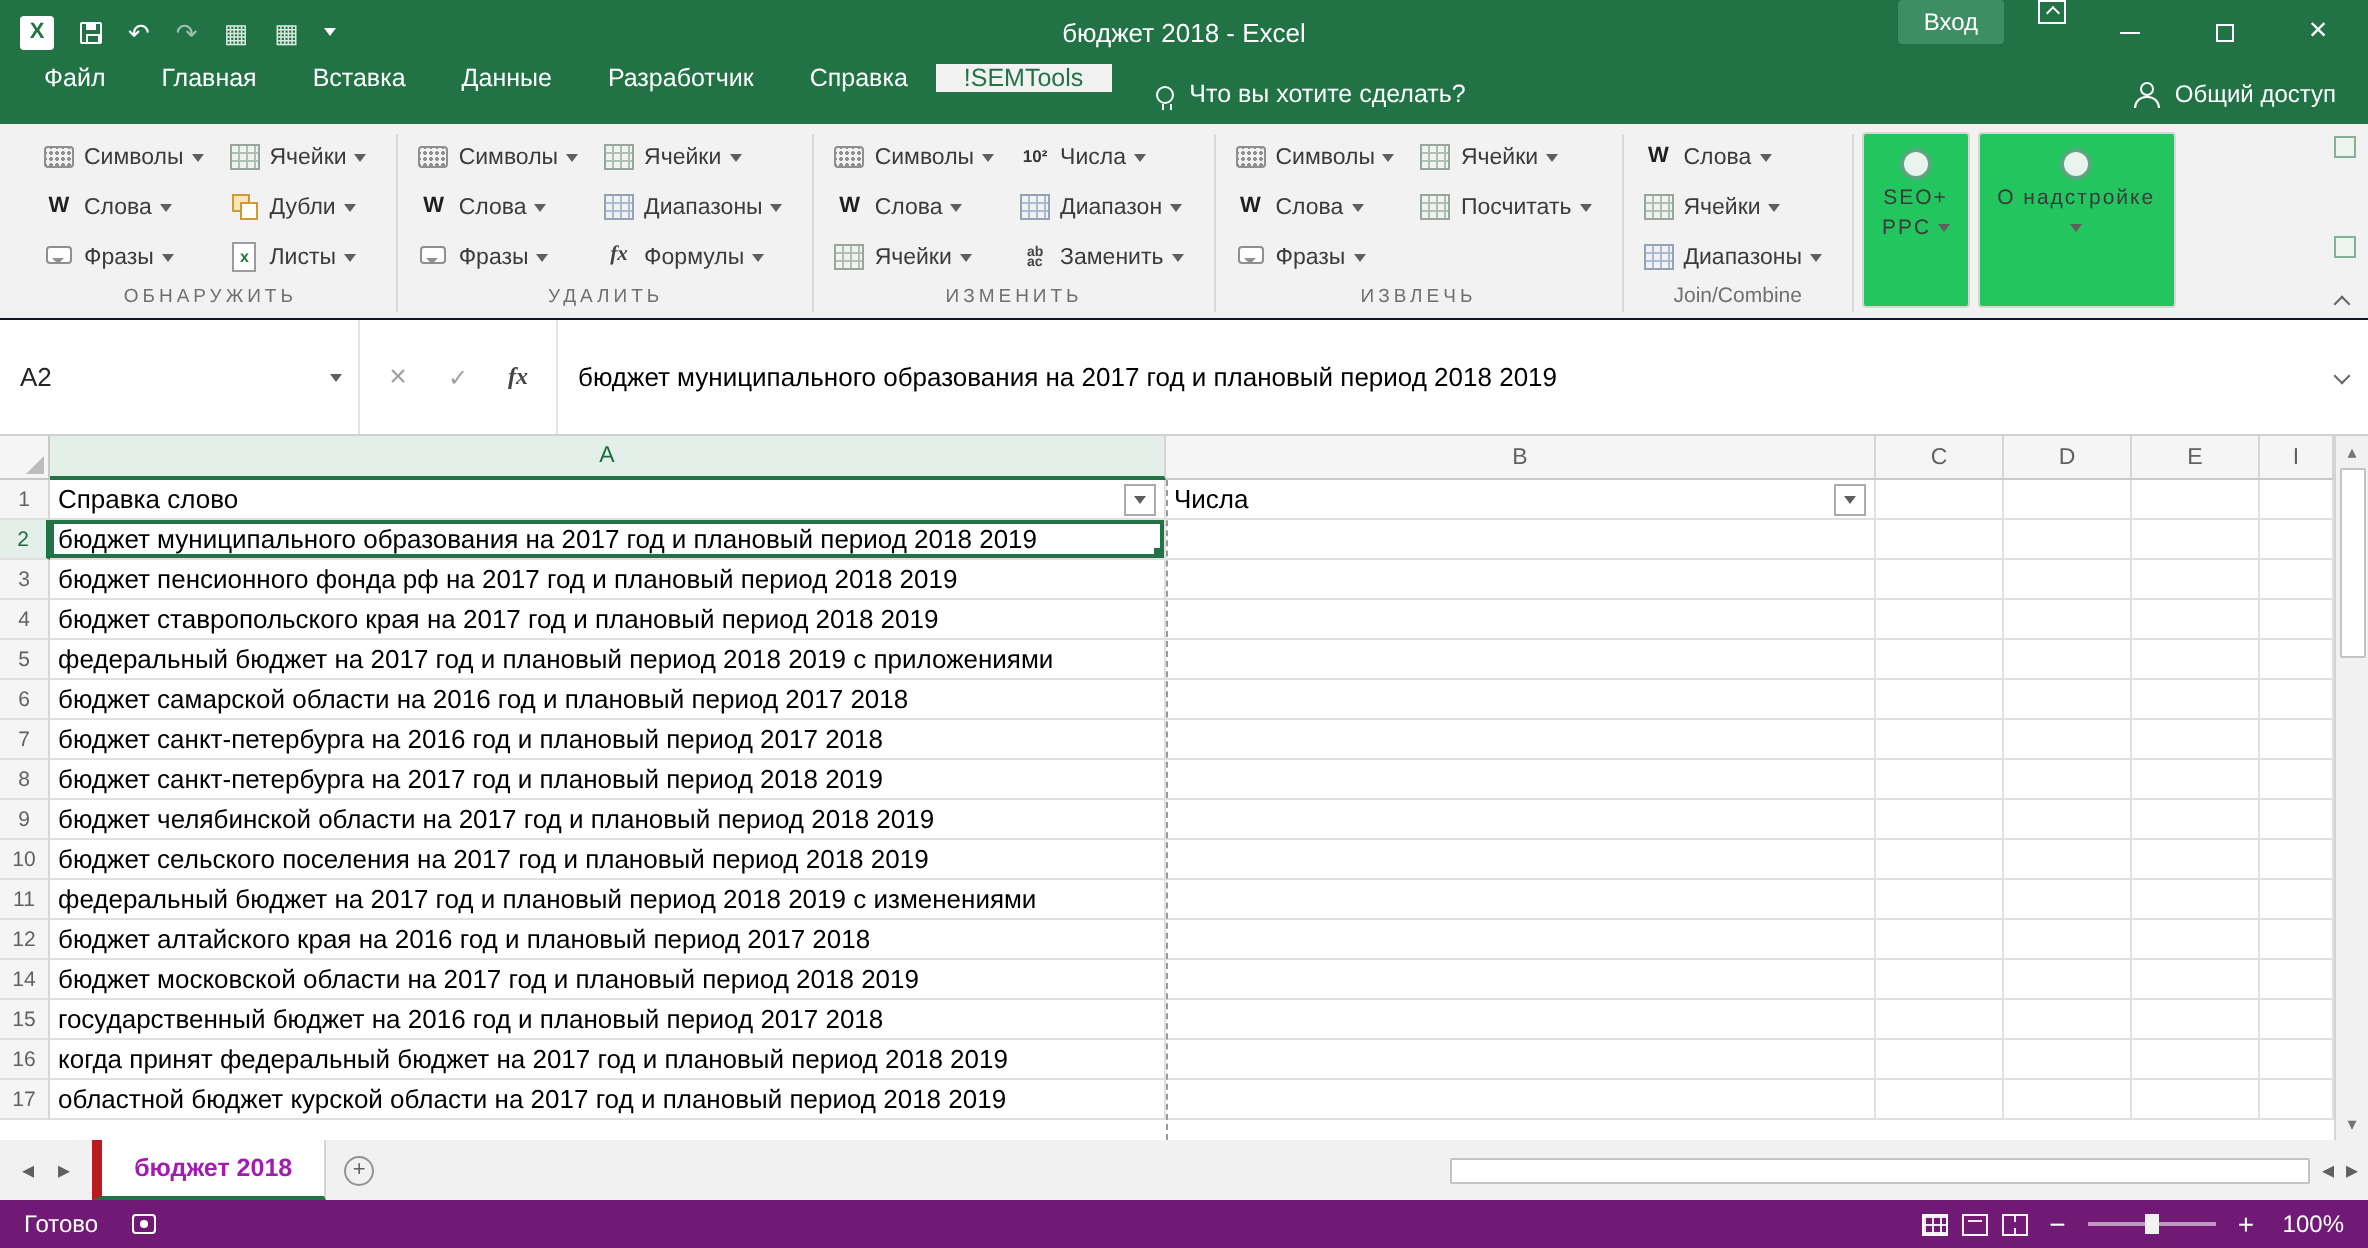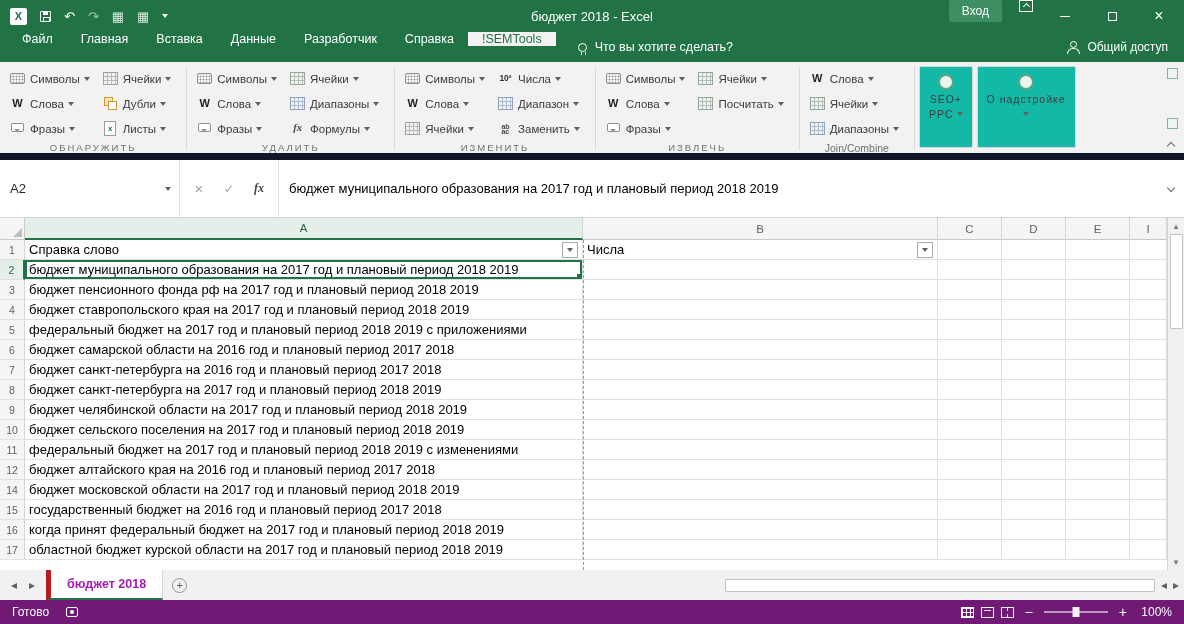--- a/index.html
+++ b/index.html
@@ -38,32 +38,32 @@
 .rtab-active{background:#f2f2f2;color:#217346}
 .tellme{display:flex;align-items:center;margin-left:22px;font-size:12.5px;cursor:pointer}
 .ic-bulb{width:9px;height:9px;border:1px solid #fff;border-radius:50%;position:relative;margin-right:8px;flex:none}
 .ic-bulb::after{content:"";position:absolute;left:2px;bottom:-4px;width:3px;height:3px;border-left:1px solid #fff;border-right:1px solid #fff}
 .share{margin-left:auto;display:flex;align-items:center;padding-right:16px;font-size:12px;cursor:pointer}
 .ic-person{width:14px;height:13px;position:relative;margin-right:7px;flex:none}
 .ic-person::before{content:"";position:absolute;top:0;left:4px;width:5px;height:5px;border:1px solid #fff;border-radius:50%}
 .ic-person::after{content:"";position:absolute;bottom:0;left:1px;width:11px;height:5px;border:1px solid #fff;border-bottom:none;border-radius:6px 6px 0 0}
 
 
-.ribbon{flex:none;height:98px;background:#f2f2f2;border-bottom:7px solid #0f172a;position:relative;display:flex;align-items:stretch;padding:2px 26px 0 2px}
+.ribbon{flex:none;height:98px;background:#f2f2f2;border-bottom:1px solid #0f172a;position:relative;display:flex;align-items:stretch;padding:2px 26px 0 14px}
 .rgroups{display:flex;align-items:stretch}
 .rgroup{display:flex;flex-direction:column}
 .rcols{display:flex;flex:1;padding:2px 4px 0 4px}
 .rcol{display:flex;flex-direction:column;margin-right:4px}
 .rbtn{display:flex;align-items:center;height:25px;padding:0 5px 0 3px;border-radius:2px;cursor:pointer;white-space:nowrap}
 .rbtn-label{font-size:11.5px;color:#3b3b3b;margin-right:4px}
 .caret{width:0;height:0;border-left:3px solid transparent;border-right:3px solid transparent;border-top:4px solid #5f5f5f;display:inline-block;flex:none}
 .rgroup-label{flex:none;text-align:center;font-size:9.5px;color:#707070;letter-spacing:2px;padding:1px 4px 5px;white-space:nowrap}
 .rgroup-label.plain{letter-spacing:0;font-size:10.5px}
 .rsep{width:1px;background:#d9d9d9;margin:3px 2px}
-.rbig{display:flex;flex-direction:column;align-items:center;justify-content:flex-start;gap:3px;padding:7px 9px 3px;margin:2px 2px 5px;border:1px solid #d7d7d7;background:#14b8a6;border-radius:2px;cursor:pointer}
+.rbig{display:flex;flex-direction:column;align-items:center;justify-content:flex-start;gap:3px;padding:7px 9px 3px;margin:2px 2px 5px;border:1px solid #d7d7d7;background:#22c55e;border-radius:2px;cursor:pointer}
 .ic-ring{width:16px;height:16px;border:2px solid #5aa67e;border-radius:50%;background:#e9f4ee;flex:none}
 .rbig-l{font-size:10.5px;color:#3b3b3b;letter-spacing:1px;display:flex;align-items:center;gap:3px;white-space:nowrap;min-height:11px}
 .mini-box{position:absolute;right:6px;top:6px;width:11px;height:11px;border:1px solid #84b197;background:#eef5f1;cursor:pointer}
 .mini-box2{top:56px}
 .collapse{position:absolute;right:10px;bottom:4px;cursor:pointer}
 .chev-u{display:block;width:6px;height:6px;border-left:1.5px solid #666;border-top:1.5px solid #666;transform:rotate(45deg);margin-top:3px}
 .chev-d{display:block;width:6px;height:6px;border-right:1.5px solid #666;border-bottom:1.5px solid #666;transform:rotate(45deg);margin-top:-2px}
 
 
 .ic{flex:none;width:17px;height:15px;margin-right:4px;display:flex;align-items:center;justify-content:center;position:relative}

